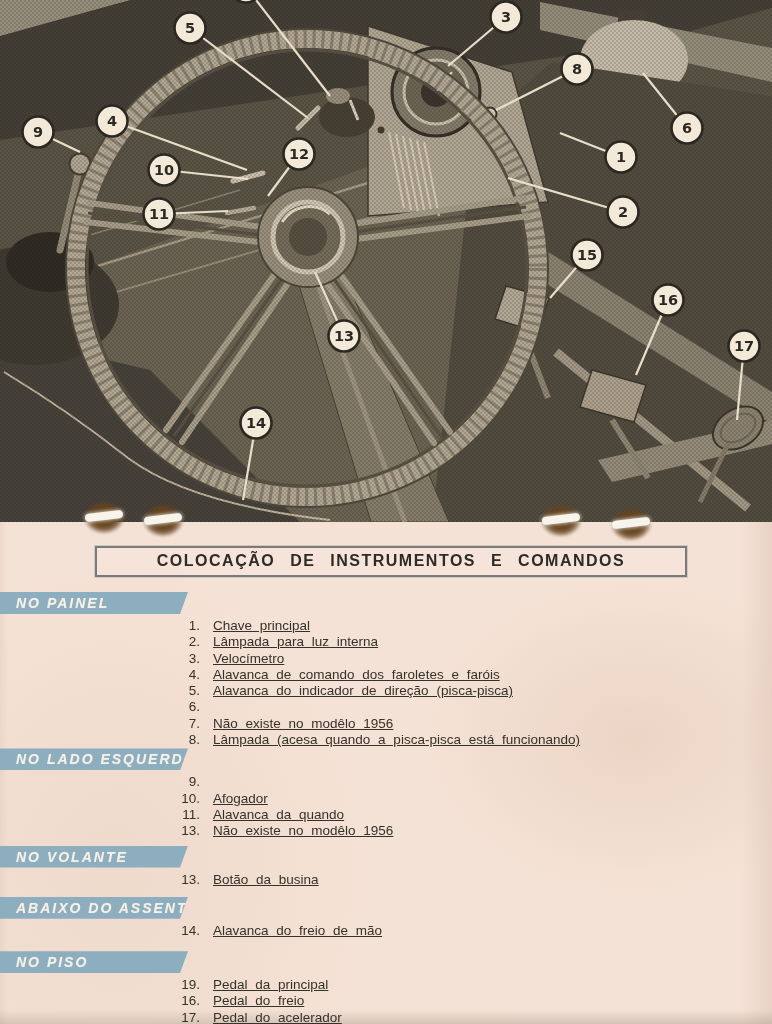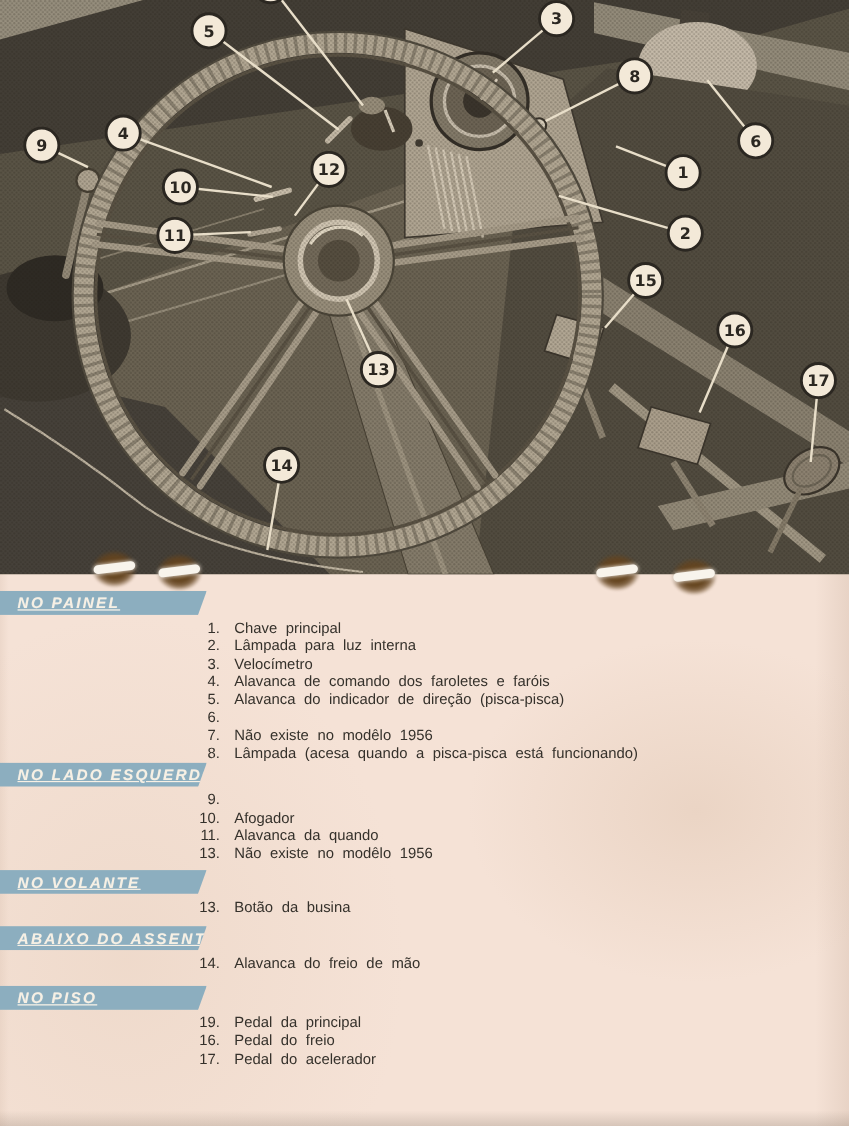--- a/index.html
+++ b/index.html
@@ -46,26 +46,25 @@
   .sections section:nth-of-type(2){margin-top:0px;}
   .sections section:nth-of-type(3){margin-top:6px;}
   .sections section:nth-of-type(4){margin-top:9px;}
   .sections section:nth-of-type(5){margin-top:12px;}
   .banner{
     width:188px;box-sizing:border-box;padding:3px 10px 3px 16px;height:22px;
     background:#8caebf;color:#f7f0e4;white-space:nowrap;overflow:hidden;
     font-style:italic;font-weight:bold;font-size:14px;line-height:16px;letter-spacing:2px;
     clip-path:polygon(0 0,100% 0,calc(100% - 8px) 100%,0 100%);
     text-shadow:0 0 1px rgba(255,255,255,.4);
-    text-decoration:underline;
   }
   ul.items{list-style:none;margin:4px 0 0 0;padding:0 0 0 142px;}
   ul.items li{display:flex;font-size:13.5px;line-height:16.3px;word-spacing:4px;color:#35312b;}
   ul.items .num{width:58px;text-align:right;flex:0 0 auto;}
-  ul.items .lbl{margin-left:13px;}
+  ul.items .lbl{margin-left:13px;text-decoration:underline;}
 </style>
 </head>
 <body>
 
 <div class="page">
 
   <div class="photo">
     <svg id="photo-svg" width="772" height="522" viewBox="0 0 772 522" preserveAspectRatio="none">
     <defs>
           <pattern id="dots" width="4" height="4" patternUnits="userSpaceOnUse">
@@ -231,20 +230,21 @@
         </g>
       </svg>
   </div>
 
   <div class="staple st1"></div>
   <div class="staple st2"></div>
   <div class="staple st3"></div>
   <div class="staple st4"></div>
 
   <div class="legend">
+    <div class="title-box">COLOCAÇÃO  DE  INSTRUMENTOS  E  COMANDOS</div>
     <div class="sections">
         <section>
           <div class="banner">NO PAINEL</div>
           <ul class="items">
             <li>
               <span class="num">1.</span>
               <span class="lbl">Chave principal</span>
             </li>
             <li>
               <span class="num">2.</span>

